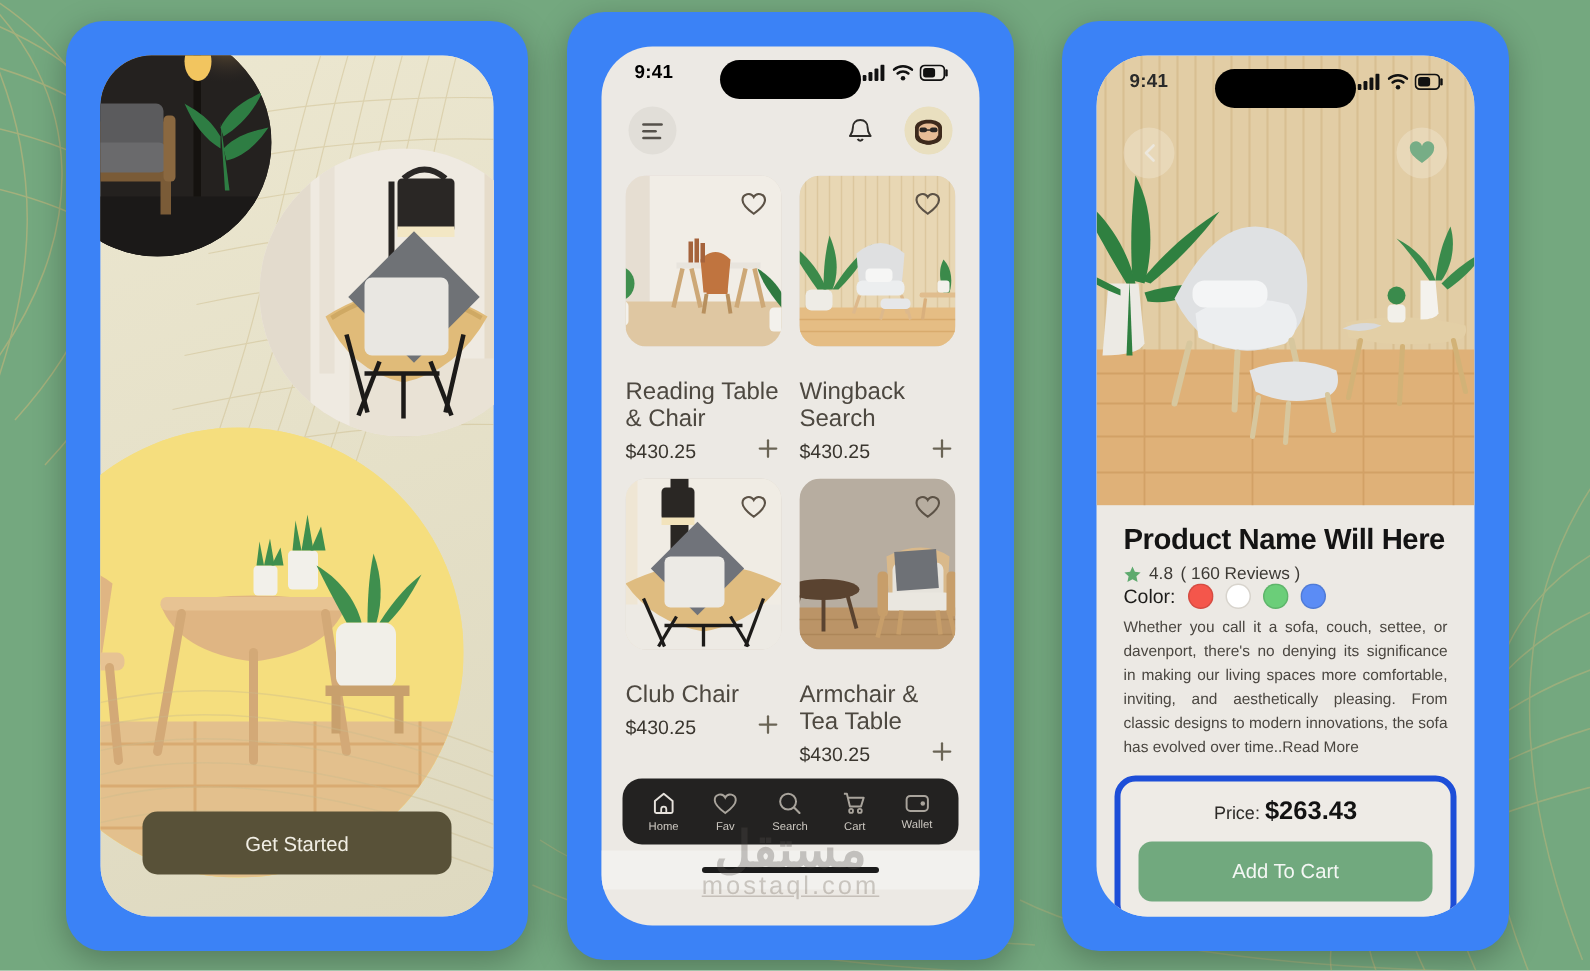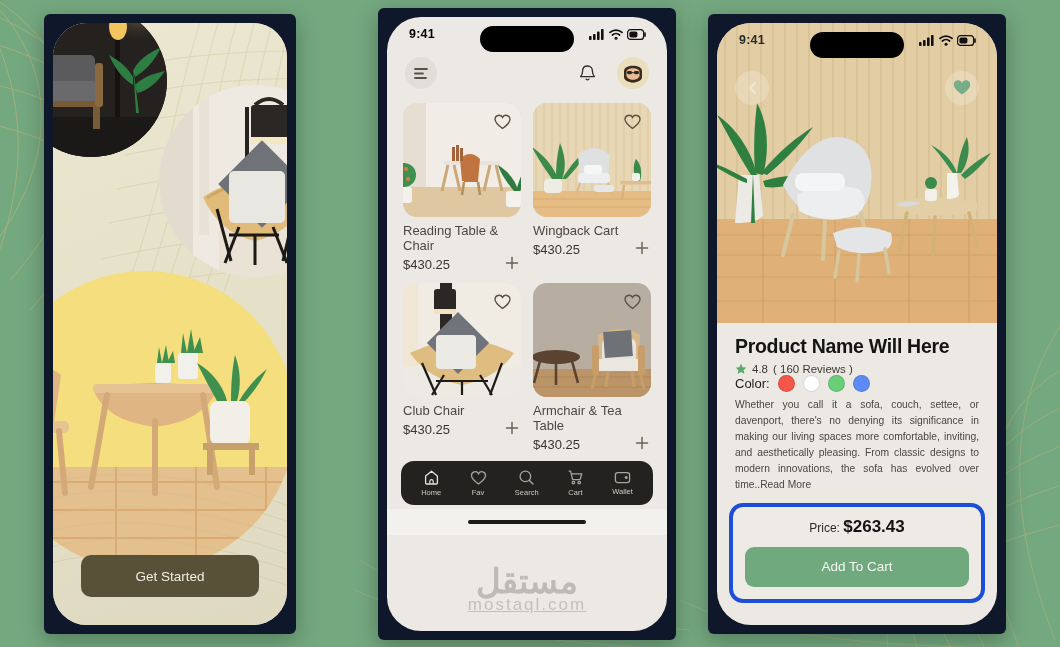--- a/index.html
+++ b/index.html
@@ -13,33 +13,33 @@
     width: 1060px; height: 647px;
     background: #74a87f;
     overflow: hidden;
   }
   
   #bg-waves { position:absolute; inset:0; width:1060px; height:647px; }
 
   
   .phone {
     position: absolute;
-    background: #0f172a;
-    border-radius: 6px;
-    padding: 9px;
+    background: #3b82f6;
+    border-radius: 25px;
+    padding: 23px;
     box-shadow: 0 6px 22px rgba(0,0,0,.28);
   }
   .screen {
     position: relative;
     width: 100%; height: 100%;
     border-radius: 34px;
     overflow: hidden;
     background: #ece9e4;
   }
-  #phone1 { left: 44px;  top: 14px;  width: 252px; height: 620px; }
+  #phone1 { left: 44px;  top: 14px;  width: 308px; height: 620px; }
   #phone2 { left: 378px; top: 8px;   width: 298px; height: 632px; }
   #phone3 { left: 708px; top: 14px;  width: 298px; height: 620px; }
 
   
   .statusbar {
     position: relative; z-index: 6;
     height: 34px;
     display: flex; align-items: center; justify-content: space-between;
     padding: 0 20px 0 22px;
     font-size: 12.5px; font-weight: bold;
@@ -117,21 +117,21 @@
   .card-img {
     position: relative;
     height: 114px; border-radius: 14px; overflow: hidden;
     background: #ddd6cb;
   }
   .heart-btn {
     position:absolute; right:8px; top:8px; width:22px; height:22px;
     display:flex; align-items:center; justify-content:center;
     cursor:pointer; border:none; background:transparent;
   }
-  .card-name { margin-top: 6px; font-size: 13px; color: #4d4840; }
+  .card-name { margin-top: 22px; font-size: 16px; color: #4d4840; }
   .card-row { display:flex; align-items:center; justify-content:space-between; margin-top:2px; }
   .card-price { font-size: 13px; color: #3a362f; }
   .plus-btn {
     background:none; border:none; cursor:pointer;
     font-size: 18px; color:#6a6455; line-height:1; padding:0 2px;
   }
   .tabbar {
     margin: 8px 14px 0 14px;
     height: 44px; border-radius: 13px; background: #232221;
     display: flex; align-items: center; justify-content: space-around;
@@ -548,21 +548,21 @@
                   <path d="M114,78 C110,66 112,60 114,56 C120,62 120,72 118,78z"></path>
                 </g>
               <rect x="110" y="70" width="8" height="8" rx="2" fill="#f3f1ec"></rect>
             </svg>
             <button class="heart-btn">
               <svg width="17" height="16" viewBox="0 0 17 16">
                 <path d="M8.5,14.5 C3,10.5 1,8 1,5.3 A4,4 0 0 1 8.5,3.4 A4,4 0 0 1 16,5.3 C16,8 14,10.5 8.5,14.5 Z" fill="none" stroke="#5c5246" stroke-width="1.4"></path>
               </svg>
             </button>
           </div>
-          <div class="card-name">Wingback Cart</div>
+          <div class="card-name">Wingback Search</div>
           <div class="card-row">
             <span class="card-price">$430.25</span>
             <button class="plus-btn">
               <svg width="14" height="14" viewBox="0 0 14 14">
                 <g stroke="#6a6455" stroke-width="1.5" stroke-linecap="round">
                     <path d="M7,1.5 V12.5"></path>
                     <path d="M1.5,7 H12.5"></path>
                   </g>
               </svg>
             </button>

